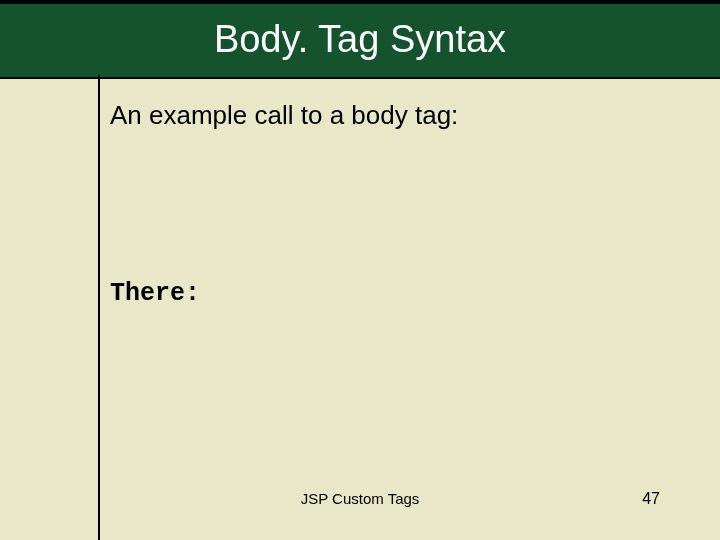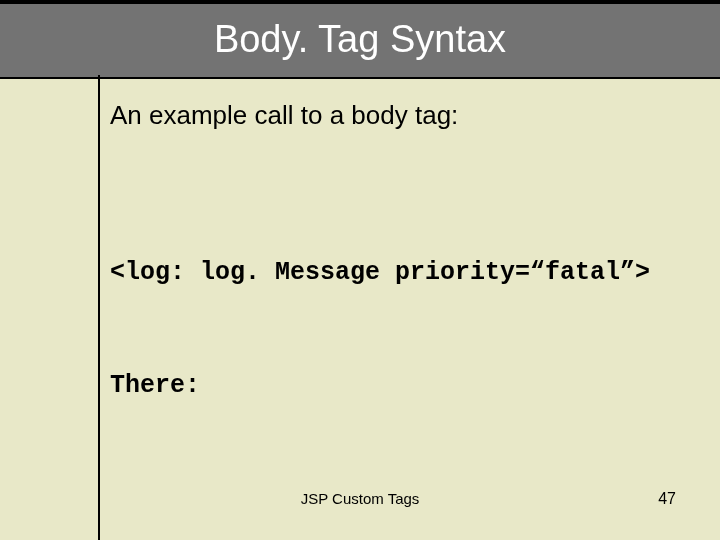--- a/index.html
+++ b/index.html
@@ -3,21 +3,21 @@
 <meta charset="utf-8">
 <style>
   * { box-sizing: border-box; margin: 0; padding: 0; }
   html, body { width: 720px; height: 540px; overflow: hidden; }
   body {
     background: #e8e8c8;
     font-family: Arial, Helvetica, sans-serif;
     position: relative;
   }
   .title-bar {
-    background: #737373;
+    background: #14532d;
     color: #ffffff;
     font-size: 38px;
     text-align: center;
     padding: 14px 0 16px 0;
     border-top: 4px solid #000;
     border-bottom: 2px solid #000;
   }
   .vline {
     position: absolute;
     left: 98px;
@@ -28,21 +28,21 @@
   }
   .content {
     position: absolute;
     left: 110px;
     top: 100px;
     right: 0;
     color: #000;
   }
   .intro {
     font-size: 26px;
-    margin-bottom: 48px;
+    margin-bottom: 69px;
   }
   .code {
     font-family: "Courier New", Courier, monospace;
     font-weight: bold;
     font-size: 25px;
     line-height: 1.5;
     white-space: pre;
   }
   .footer {
     position: absolute;
@@ -54,38 +54,37 @@
   .footer-center {
     position: absolute;
     left: 50%;
     transform: translateX(-50%);
     font-size: 15px;
     color: #000;
     text-align: center;
   }
   .footer-right {
     position: absolute;
-    right: 44px;
+    right: 60px;
     font-size: 16px;
     color: #000;
   }
 </style>
 </head>
 <body>
 
 <div class="title-bar">
   <span>Body. Tag Syntax</span>
 </div>
 
 <div class="vline"></div>
 
 <div class="content">
   <div class="intro">An example call to a body tag:</div>
   <div class="code">
-    <div>&lt;log: log. Message priority=“fatal”&gt;</div>
     <div>There:</div>
     
     
   </div>
 </div>
 
 <div class="footer">
   <span class="footer-center">JSP Custom Tags</span>
   <span class="footer-right">47</span>
 </div>

